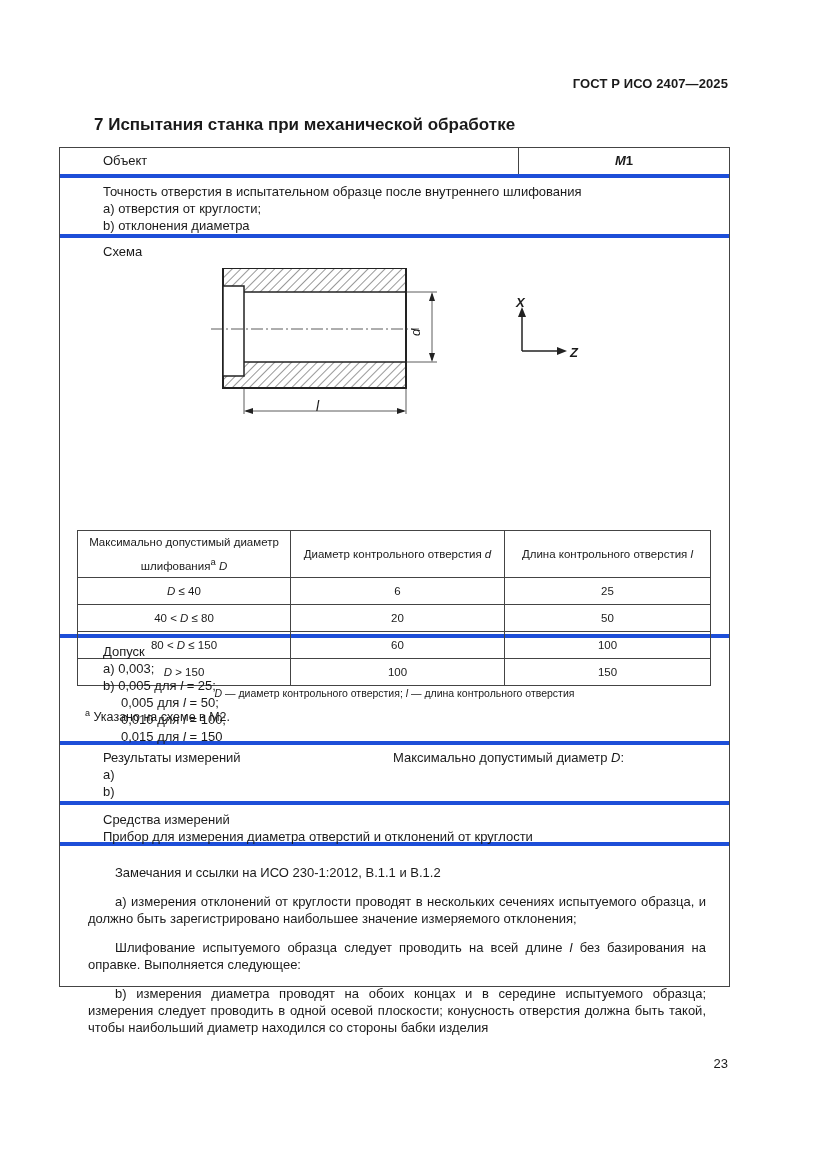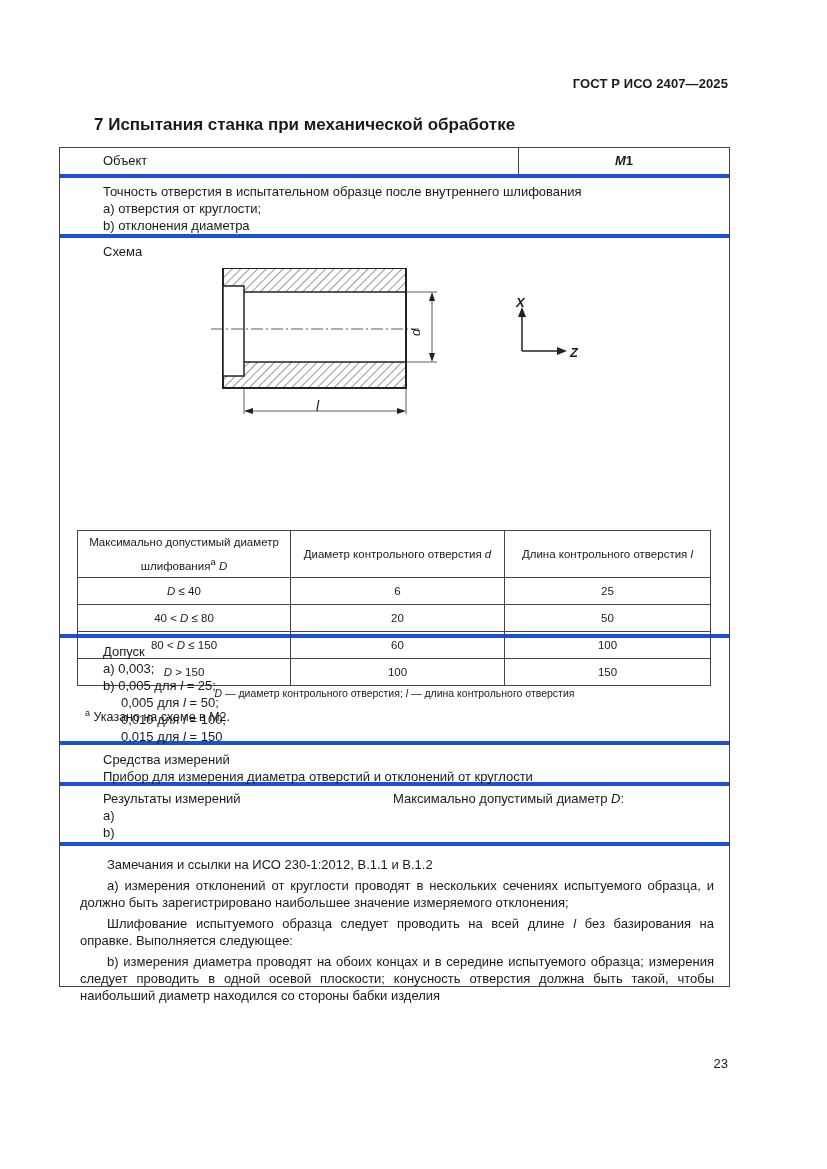--- a/index.html
+++ b/index.html
@@ -26,21 +26,21 @@
   .row-object .obj-label { flex: 0 0 459px; border-right: 1px solid #444; padding: 4px 0 0 43px; box-sizing: border-box; }
   .row-object .obj-code { flex: 1; text-align: center; padding-top: 4px; font-style: italic; font-weight: bold; }
   .row-object .obj-code span.n { font-style: normal; }
   .row-title { height: 60px; box-sizing: border-box; padding-top: 5px; }
   .row-scheme { height: 400px; box-sizing: border-box; padding-top: 5px; }
   .row-tol { height: 107px; box-sizing: border-box; padding-top: 5px; }
   .row-results { height: 60px; box-sizing: border-box; padding-top: 4px; }
   .row-results .col2 { position: absolute; left: 333px; top: 4px; }
   .row-means { height: 41px; box-sizing: border-box; padding-top: 6px; }
   .row-notes { height: 140px; box-sizing: border-box; padding: 6px 11px 0 16px; text-align: justify; }
-  .row-notes p { margin: 4px; }
+  .row-notes p { margin: 12px; }
   .row-notes .ind { text-indent: 27px; }
   .row-notes .first { padding-left: 27px; }
   .diagram { position: absolute; left: 147px; top: 30px; }
   .axes { position: absolute; left: 445px; top: 55px; }
   .inner-table {
     position: absolute; left: 17px; top: 292px; width: 634px;
     border-collapse: collapse; font-size: 11.5px; line-height: 20px;
   }
   .inner-table th, .inner-table td {
     border: 1px solid #444; text-align: center; font-weight: normal; vertical-align: middle;
@@ -154,30 +154,30 @@
 
   <div class="row row-tol pad">
     <div>Допуск</div>
     <div>a)  0,003;</div>
     <div><span>b)  0,005 для </span><i class="v">l</i><span> = 25;</span></div>
     <div class="indent" style="padding-left:18px;"><span>0,005 для </span><i class="v">l</i><span> = 50;</span></div>
     <div style="padding-left:18px;"><span>0,010 для </span><i class="v">l</i><span> = 100;</span></div>
     <div style="padding-left:18px;"><span>0,015 для </span><i class="v">l</i><span> = 150</span></div>
   </div>
 
-  <div class="row row-means pad">
-    <div>Средства измерений</div>
-    <div>Прибор для измерения диаметра отверстий и отклонений от круглости</div>
-  </div>
-
   <div class="row row-results pad">
     <div>Результаты измерений</div>
     <div>a)</div>
     <div>b)</div>
     <div class="col2"><span>Максимально допустимый диаметр </span><i class="v">D</i><span>:</span></div>
+  </div>
+
+  <div class="row row-means pad">
+    <div>Средства измерений</div>
+    <div>Прибор для измерения диаметра отверстий и отклонений от круглости</div>
   </div>
 
   <div class="row row-notes">
     <p class="first">Замечания и ссылки на ИСО 230-1:2012, B.1.1 и B.1.2</p>
     <p class="ind">a)  измерения отклонений от круглости проводят в нескольких сечениях испытуемого образца, и должно быть зарегистрировано наибольшее значение измеряемого отклонения;</p>
     <p class="ind"><span>Шлифование испытуемого образца следует проводить на всей длине </span><i class="v">l</i><span> без базирования на оправке. Выполняется следующее:</span></p>
     <p class="ind">b)  измерения диаметра проводят на обоих концах и в середине испытуемого образца; измерения следует проводить в одной осевой плоскости; конусность отверстия должна быть такой, чтобы наибольший диаметр находился со стороны бабки изделия</p>
   </div>
 
 </div>

